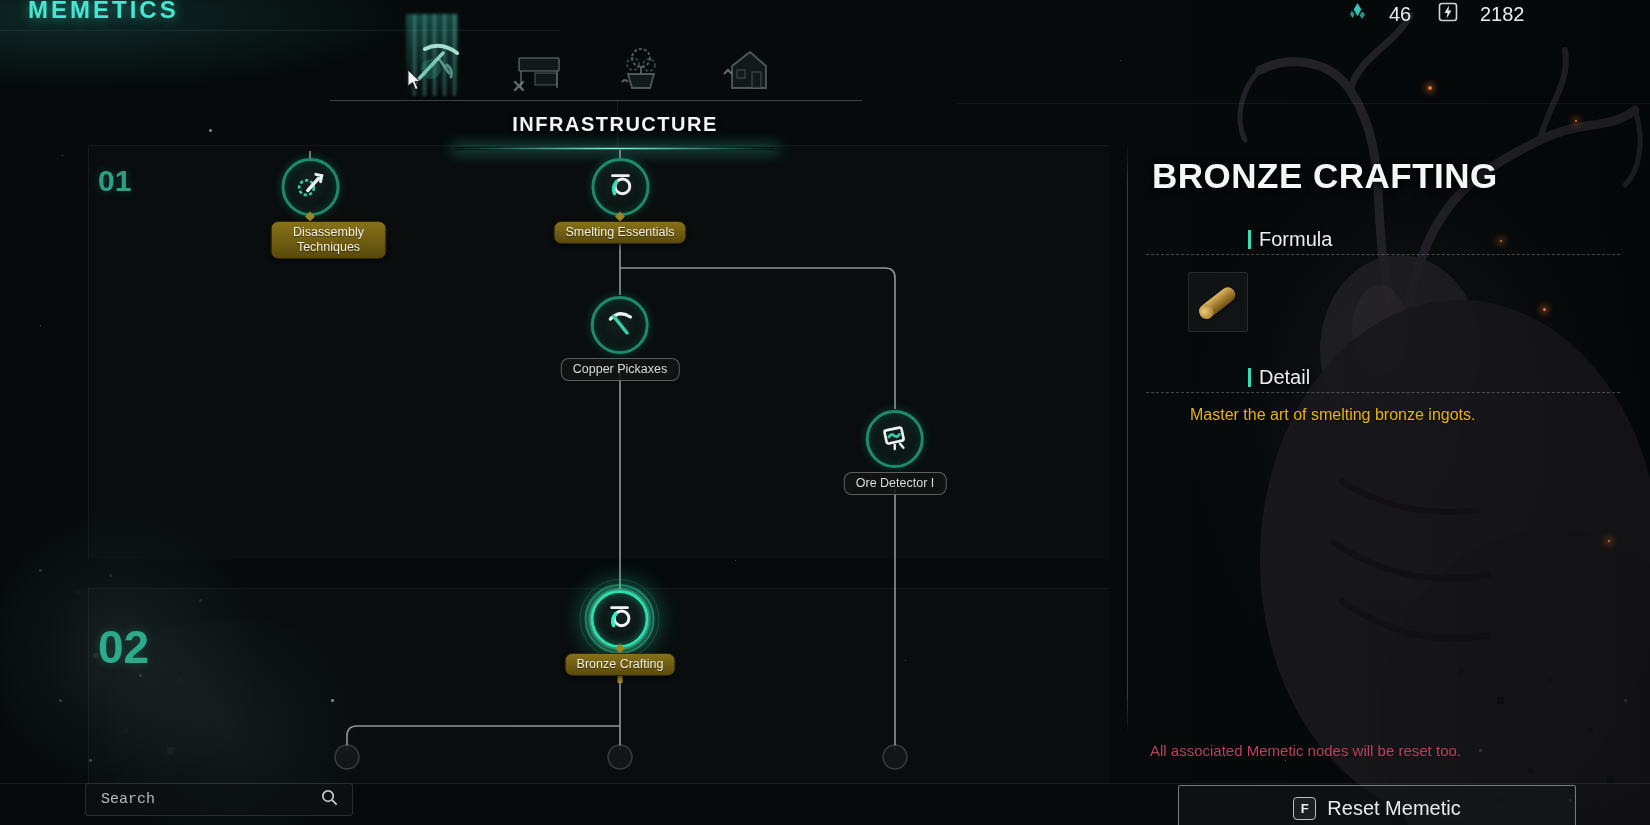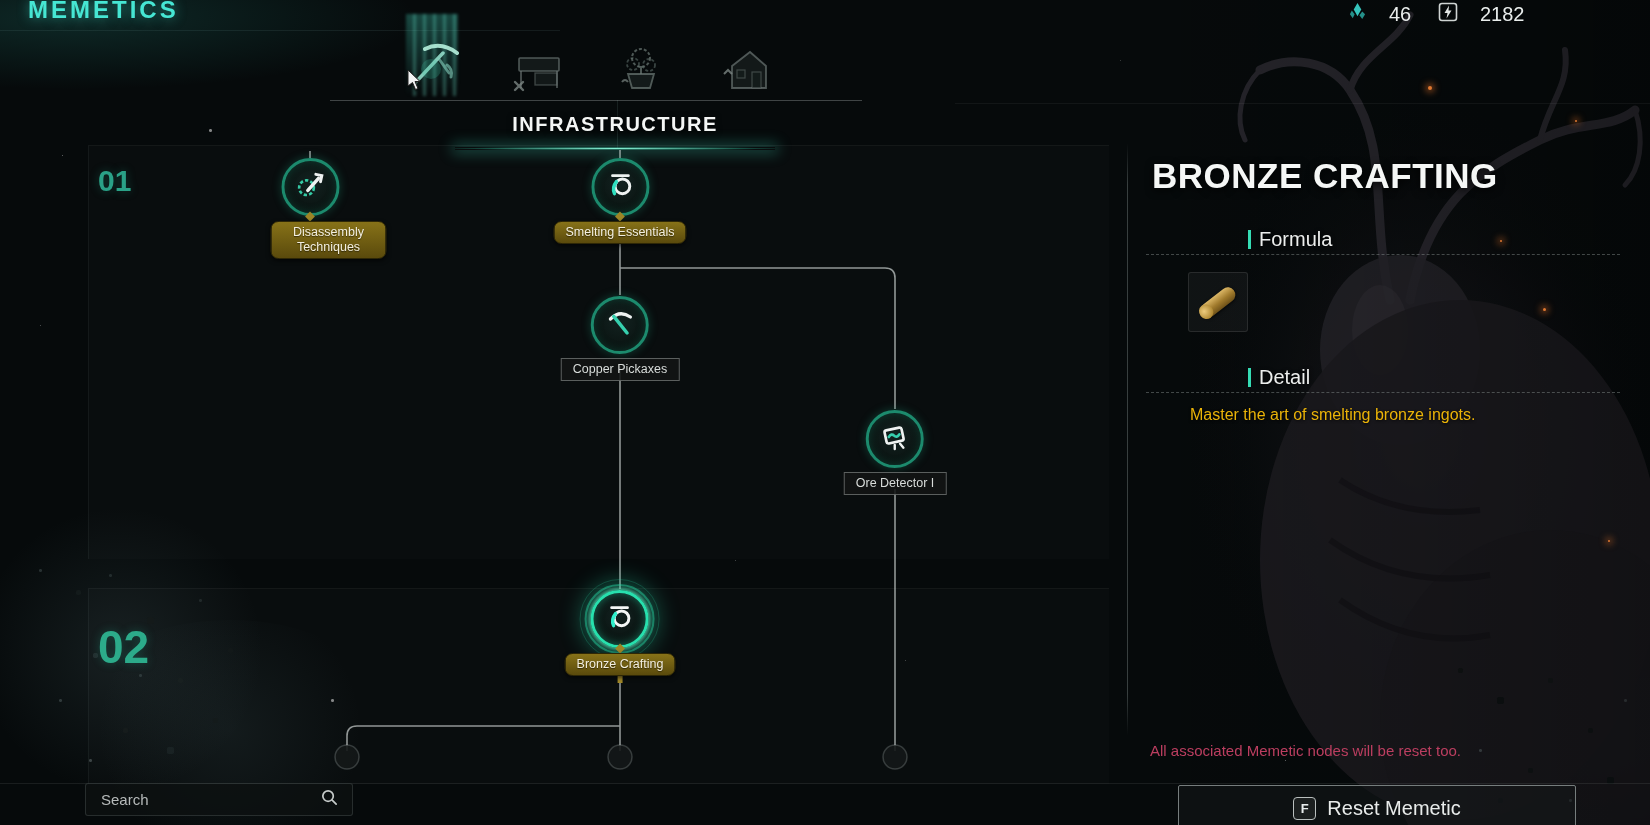--- a/index.html
+++ b/index.html
@@ -80,21 +80,21 @@
     box-shadow:0 0 24px 7px rgba(40,220,170,.45), 0 0 4px 1px rgba(130,255,215,.8), inset 0 0 10px rgba(40,200,160,.5);}
   .node.selected .node-circle::after{content:"";position:absolute;inset:-9px;border-radius:50%;
     border:2px solid rgba(40,215,165,.45);}
   .node.selected .node-circle::before{content:"";position:absolute;inset:-14px;border-radius:50%;
     border:1px solid rgba(40,215,165,.22);}
   .notch{width:7px;height:7px;background:#9c8526;transform:rotate(45deg);margin:-3px 0 -3px 0;z-index:0;}
   .plate{margin-top:4px;font-size:12.5px;line-height:1.18;text-align:center;white-space:nowrap;z-index:1;}
   .plate.gold{background:linear-gradient(180deg,#877218,#5a4a0c);border:1px solid #2e2706;color:#f3efdf;
     border-radius:8px;padding:3px 11px;box-shadow:0 2px 4px rgba(0,0,0,.6);text-shadow:0 1px 1px rgba(0,0,0,.5);}
   .plate.dark{background:rgba(18,21,21,.88);border:1px solid rgba(165,172,170,.5);color:#d8dcda;
-    border-radius:0;padding:3px 11px;}
+    border-radius:8px;padding:3px 11px;}
   .plate.wrap{white-space:normal;width:92px;margin-left:37px;}
   .under-tick{width:5px;height:8px;background:#a18828;margin-top:-1px;}
   
   .panel-border{left:1127px;top:143px;width:1px;height:592px;
     background:linear-gradient(180deg, transparent, rgba(170,185,183,.30) 7%, rgba(170,185,183,.30) 93%, transparent);}
   .panel-title{left:1152px;top:156px;font-size:35px;font-weight:bold;letter-spacing:.5px;color:#f5f7f6;
     text-shadow:0 2px 8px rgba(0,0,0,.9);}
   .sec-head{left:1200px;display:flex;align-items:center;gap:8px;margin-left:48px;}
   .sec-bar{width:3px;height:19px;background:#35dcb4;}
   .sec-label{font-size:20px;color:#eceeed;text-shadow:0 1px 4px rgba(0,0,0,.8);}
@@ -112,21 +112,21 @@
     background:rgba(20,24,25,.55);display:flex;align-items:center;justify-content:center;gap:11px;cursor:pointer;}
   .keycap{width:21px;height:21px;border:1.5px solid #b9bfbe;border-radius:4px;background:rgba(255,255,255,.06);
     color:#e8ecec;font-size:13px;font-weight:bold;display:flex;align-items:center;justify-content:center;}
   .reset-label{font-size:20px;color:#e8ebea;}
   
   .bottomline{left:0;top:783px;width:1650px;height:1px;background:rgba(200,210,210,.10);}
   .searchbox{left:85px;top:783px;width:268px;height:33px;border-radius:3px;
     background:rgba(14,18,18,.74);border:1px solid rgba(140,150,150,.22);
     display:flex;align-items:center;padding:0 13px;box-sizing:border-box;}
   .searchbox input{flex:1;background:transparent;border:none;outline:none;color:#dfe3e2;font-size:15px;
-    font-family:Liberation Sans, sans-serif;}
+    font-family:Liberation Mono, monospace;}
   .searchbox input::placeholder{color:#b6baba;}
   .cursor-arrow{left:407px;top:70px;pointer-events:none;filter:drop-shadow(0 1px 1px rgba(0,0,0,.8));}
 </style>
 </head>
 <body>
 
 <div class="abs bg-haze-topleft"></div>
 <div class="abs bg-blob blob-l1"></div>
 <div class="abs bg-blob blob-l2"></div>
 <div class="abs bg-blob blob-r1"></div>

